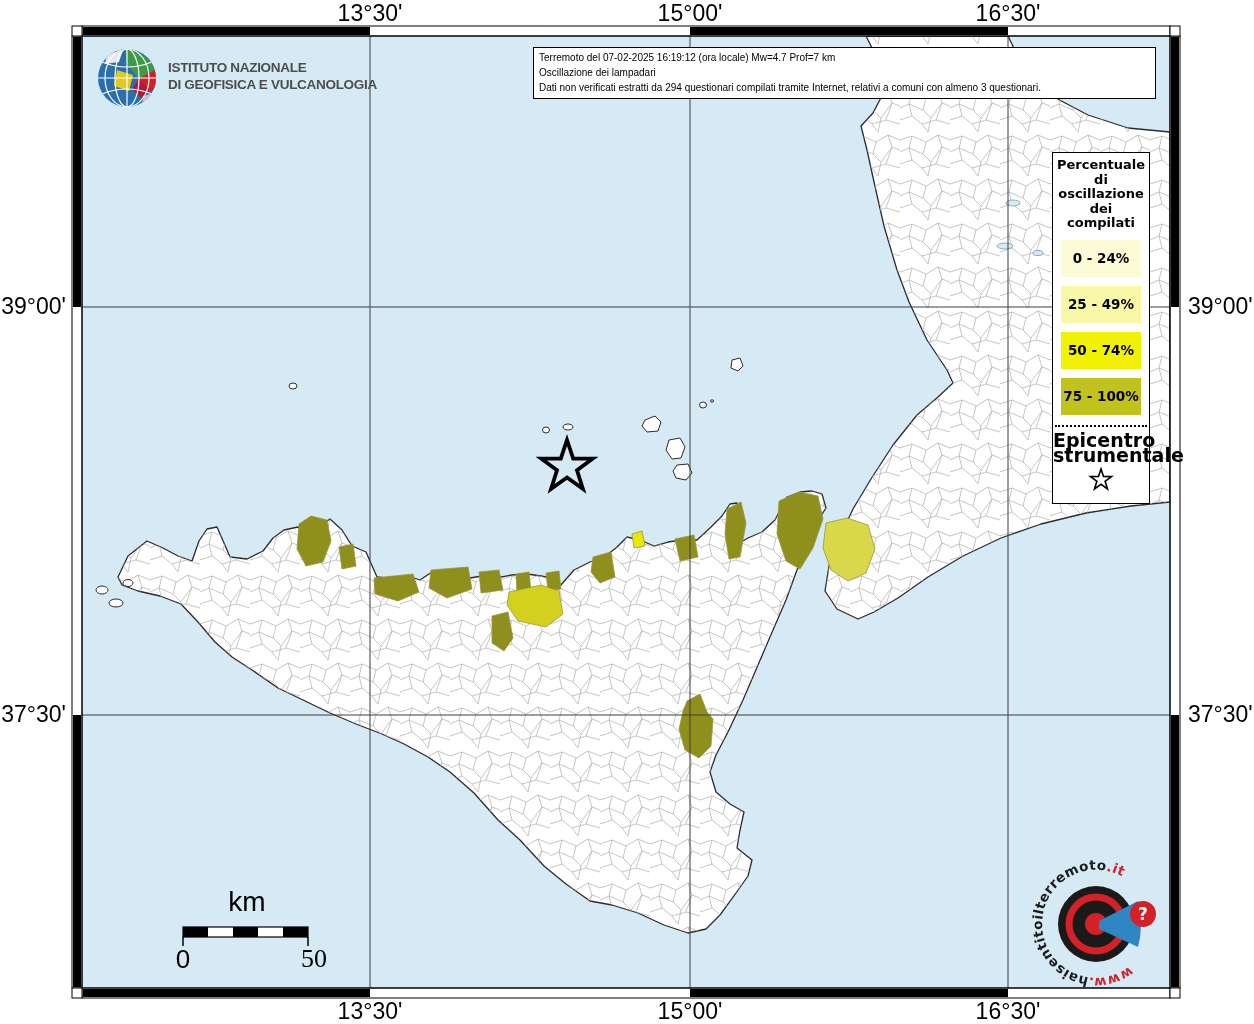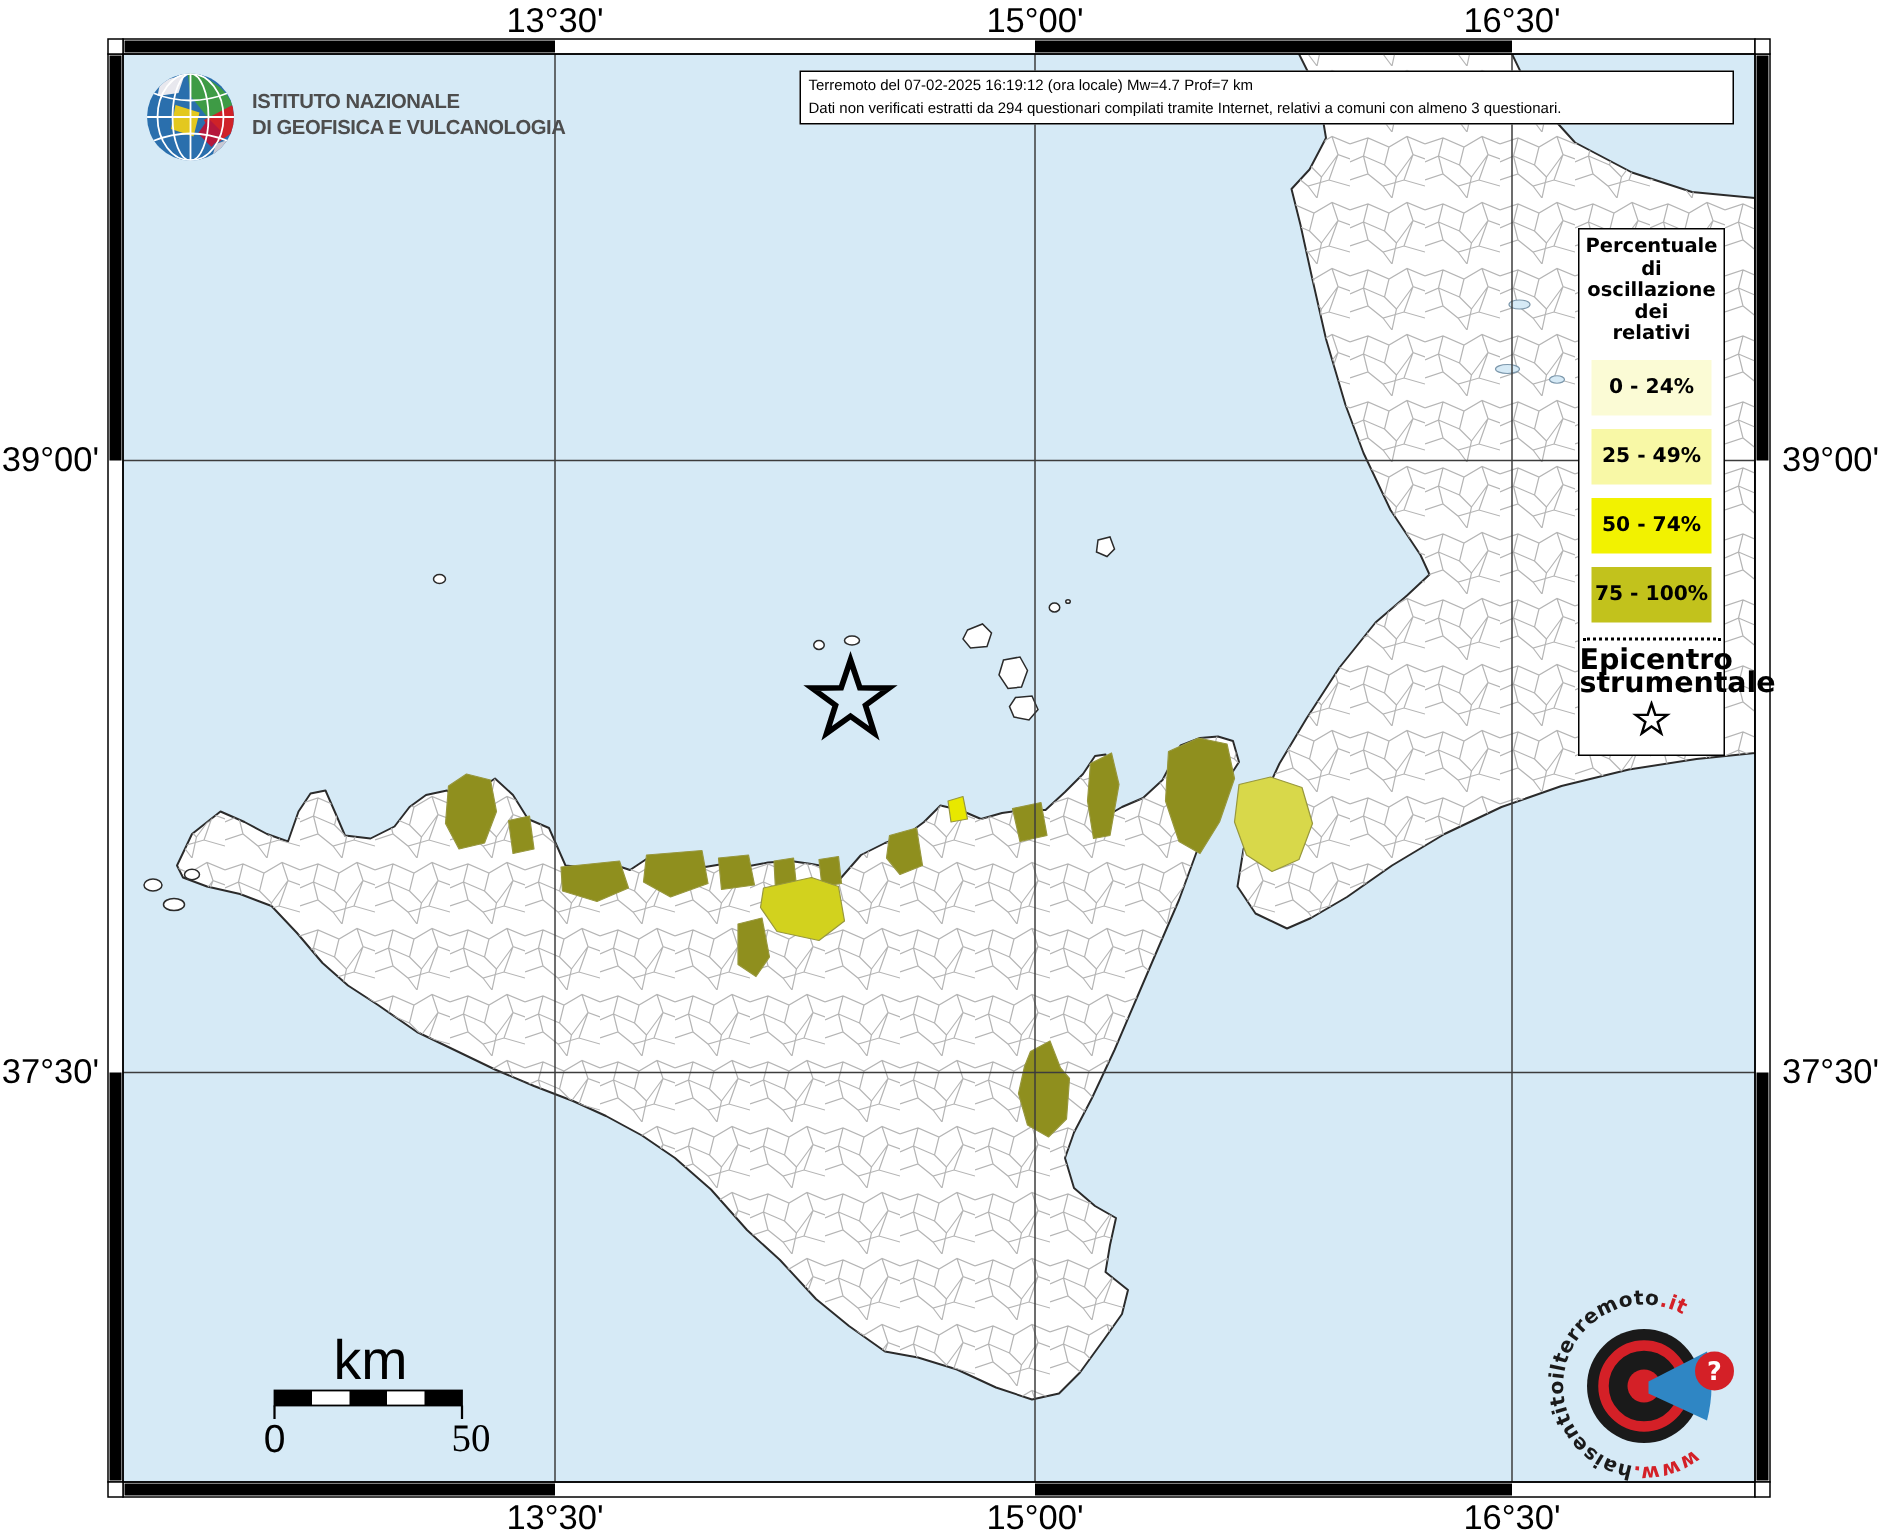--- a/index.html
+++ b/index.html
@@ -39,21 +39,21 @@
      justify-content:center;font-weight:bold;font-size:13.5px;}
   .sw1{background:var(--cat1);} .sw2{background:var(--cat2);}
   .sw3{background:var(--cat3);} .sw4{background:var(--cat4);}
   .legend-sep{margin:10px 2px 6px;border-top:2px dotted #000;height:0;}
   .legend-epi{font-weight:bold;font-size:19px;line-height:15px;}
   .legend-star{margin-top:4px;}
 
   .ingv-text{position:absolute;left:168px;color:var(--ingv-text);font-weight:bold;
      font-size:13.5px;line-height:16px;letter-spacing:-0.3px;}
   .scale-km{position:absolute;left:247px;top:886px;transform:translateX(-50%);
-     font-size:37px;text-align:right;}
+     font-size:28px;text-align:right;}
   .scale-num{position:absolute;top:944px;font-size:26px;transform:translateX(-50%);}
 </style>
 </head>
 <body>
 
 <div id="stage">
 
 <svg id="mapsvg" width="1254" height="1024" viewBox="0 0 1254 1024">
   <defs>
     <clipPath id="mapclip">
@@ -205,30 +205,31 @@
 <div class="axis-label axis-left" style="left:0px;top:294px;">39°00'</div>
 <div class="axis-label axis-left" style="left:0px;top:702px;">37°30'</div>
 <div class="axis-label axis-right" style="left:1188px;top:294px;">39°00'</div>
 <div class="axis-label axis-right" style="left:1188px;top:702px;">37°30'</div>
 
 <div class="ingv-text" style="top:60px;">ISTITUTO NAZIONALE</div>
 <div class="ingv-text" style="top:77px;">DI GEOFISICA E VULCANOLOGIA</div>
 
 <div class="title-box">
   <div>Terremoto del 07-02-2025 16:19:12 (ora locale) Mw=4.7 Prof=7 km</div>
+  <div>Oscillazione dei lampadari</div>
   <div>Dati non verificati estratti da 294 questionari compilati tramite Internet, relativi a comuni con almeno 3 questionari.</div>
 </div>
 
 <div class="legend">
   <div class="legend-title">
     <div>Percentuale</div>
     <div>di</div>
     <div>oscillazione</div>
     <div>dei</div>
-    <div>relativi</div>
+    <div>compilati</div>
   </div>
   <div class="swatch sw1">0 - 24%</div>
   <div class="swatch sw2">25 - 49%</div>
   <div class="swatch sw3">50 - 74%</div>
   <div class="swatch sw4">75 - 100%</div>
   <div class="legend-sep"></div>
   <div class="legend-epi">
     <div>Epicentro</div>
     <div>strumentale</div>
   </div>

